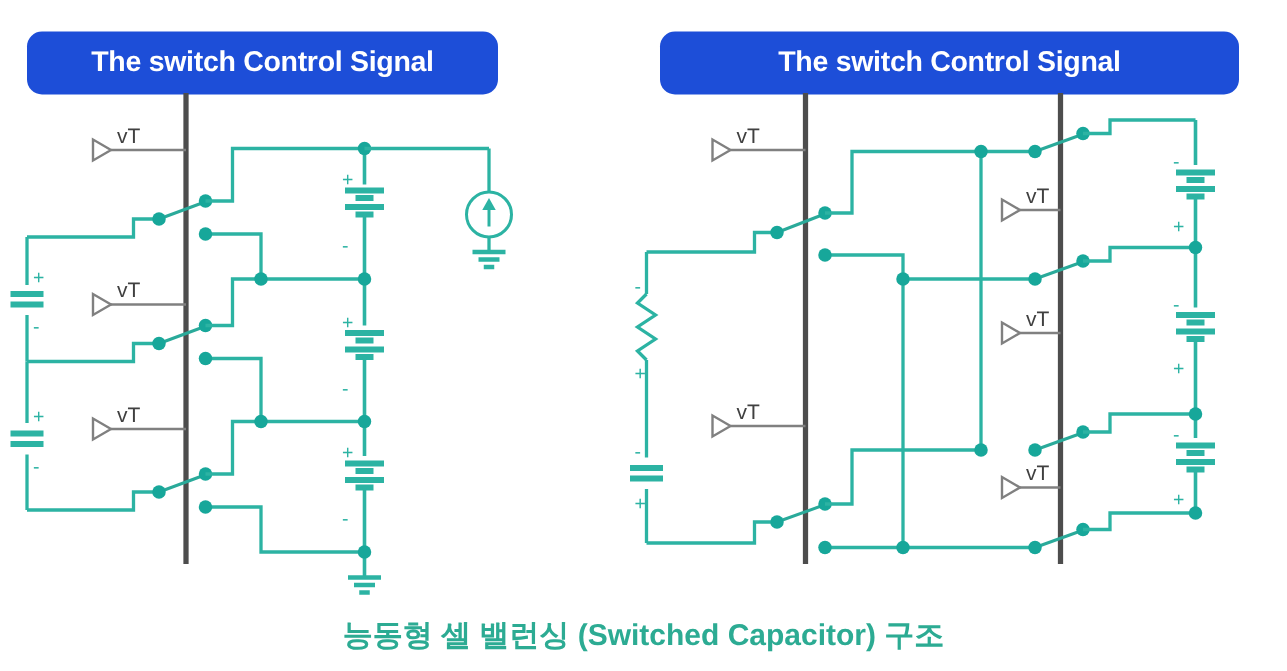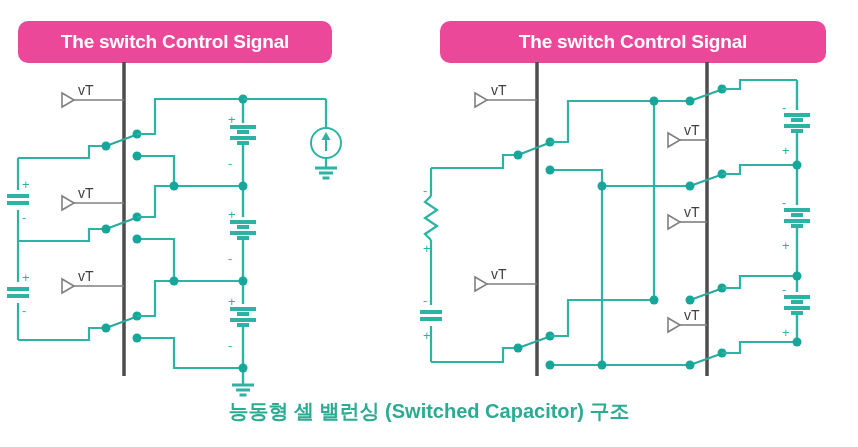--- a/index.html
+++ b/index.html
@@ -15,42 +15,42 @@
     overflow: hidden;
   }
   #figure {
     position: absolute;
     left: 0; top: 0;
     width: 858px;
     height: 447px;
   }
   .hdr-box {
     position: absolute;
-    background: #ec4899;
+    background: #1d4ed8;
     border-radius: 10px;
     display: flex;
     align-items: center;
     justify-content: center;
     box-sizing: border-box;
   }
   .hdr-label {
     color: #ffffff;
     font-weight: bold;
     font-size: 19px;
     letter-spacing: -0.2px;
     white-space: nowrap;
     font-family: "Liberation Sans", sans-serif;
   }
   #hdr-left  { left: 18px;  top: 21px; width: 314px; height: 42px; }
   #hdr-right { left: 440px; top: 21px; width: 386px; height: 42px; }
 
   #caption {
     position: absolute;
     left: 0;
-    top: 398px;
+    top: 410px;
     width: 858px;
     text-align: center;
     color: #2cab93;
     font-size: 20px;
     font-weight: bold;
     font-family: "Liberation Sans", sans-serif;
   }
   svg text { font-family: "Liberation Sans", sans-serif; }
 </style>
 </head>

